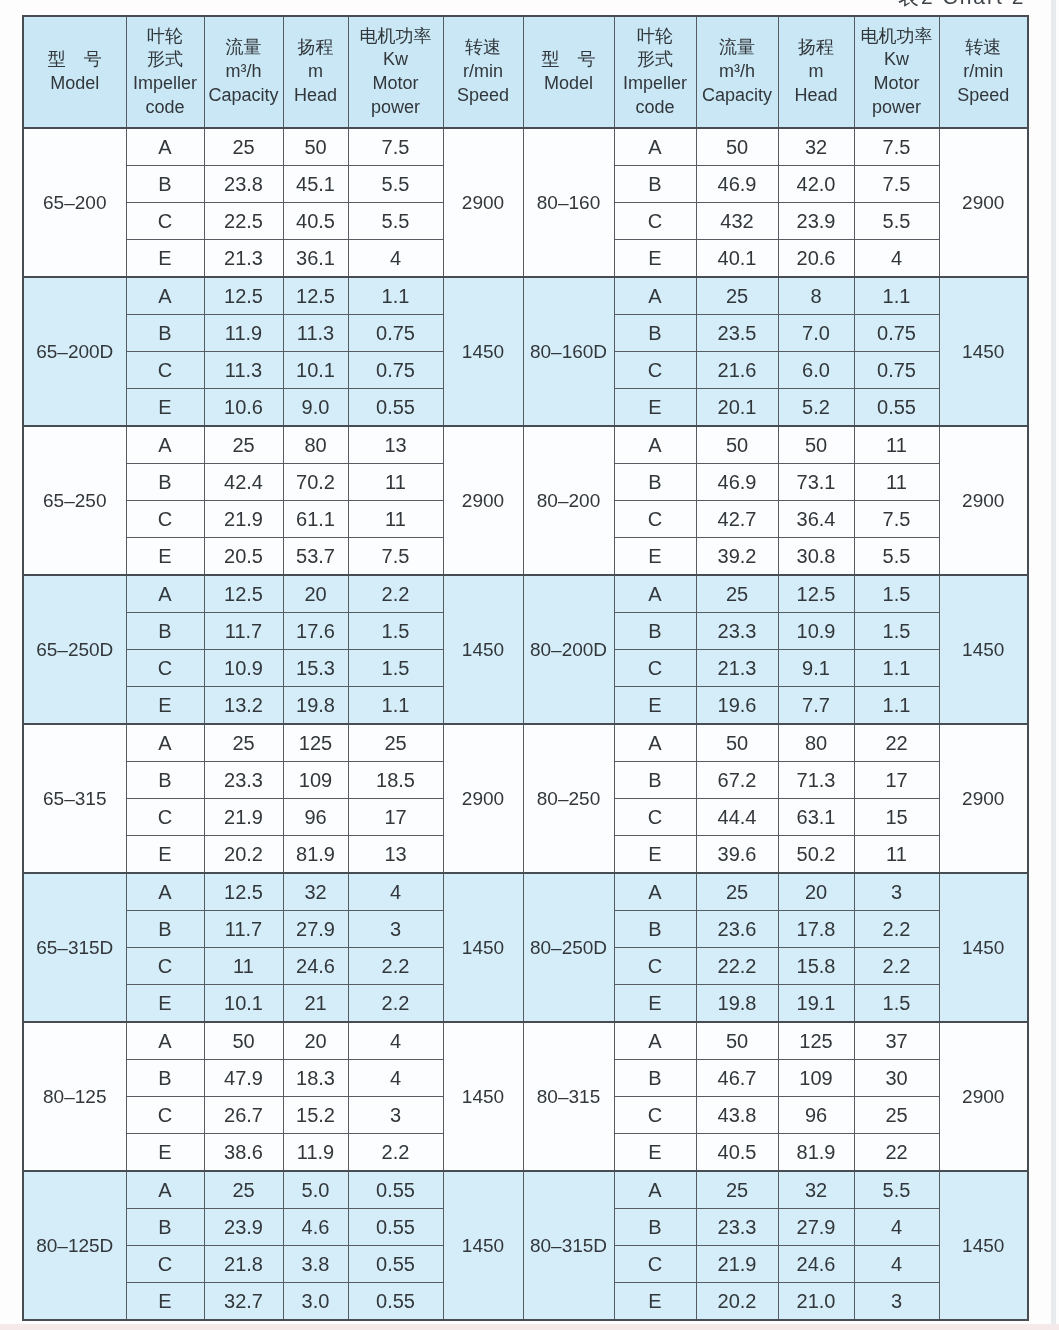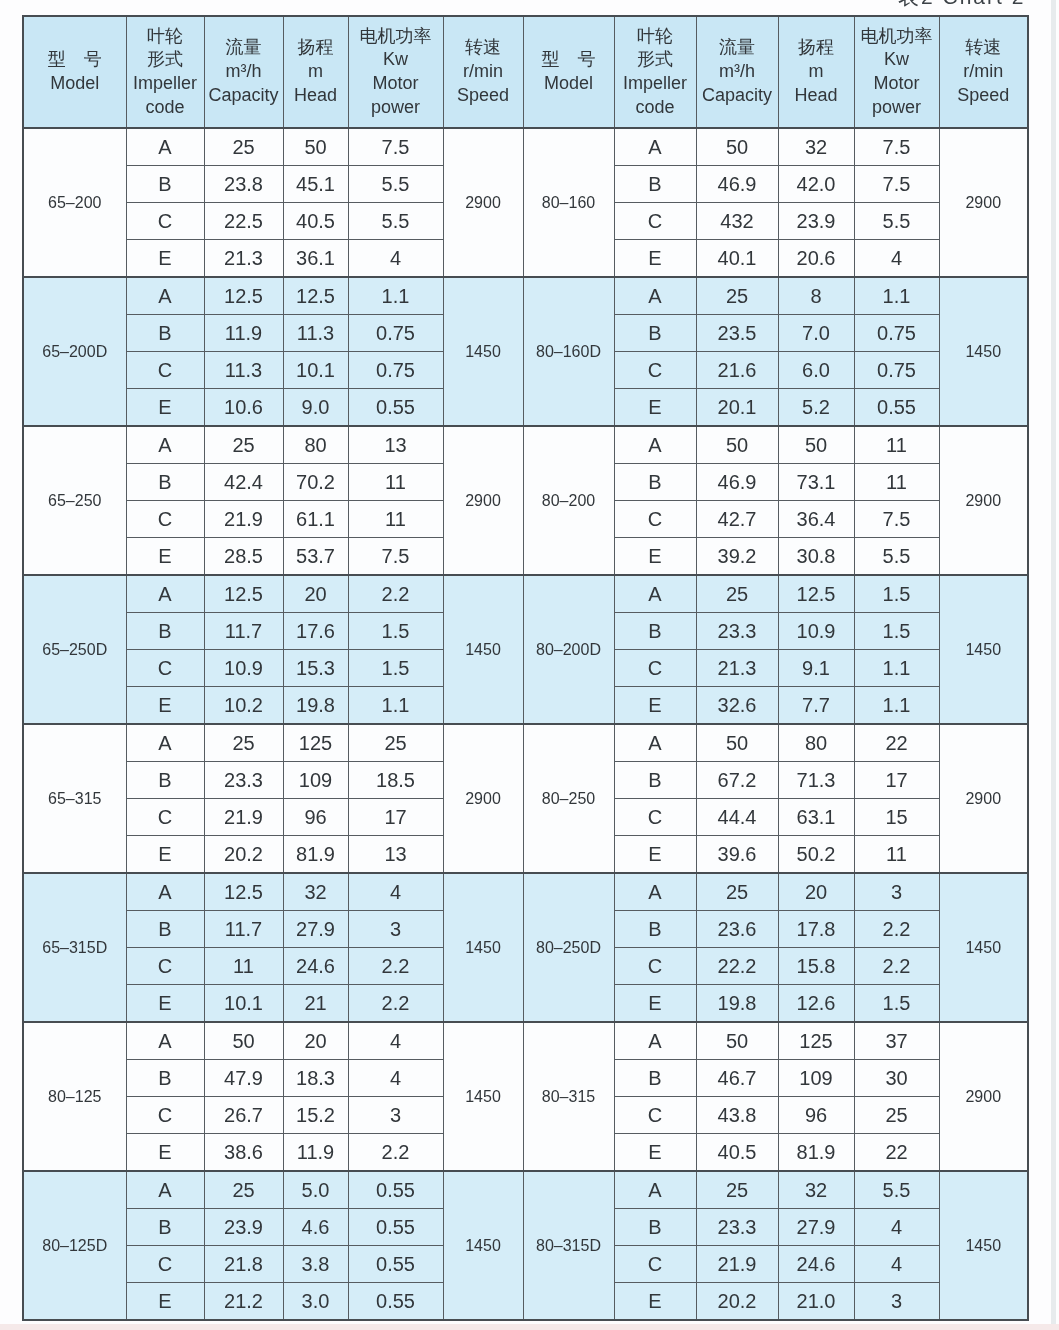--- a/index.html
+++ b/index.html
@@ -54,21 +54,21 @@
     line-height: 1.32;
     white-space: pre-line;
     background: #c9e7f5;
     border-bottom: 2px solid #474d52;
   }
   .spec tbody td {
     height: 36px;
     font-size: 20px;
   }
   .spec tbody td.model, .spec tbody td.speed {
-    font-size: 16px;
+    font-size: 19px;
   }
   .spec tbody tr.group-start td {
     border-top: 2px solid #474d52;
   }
   .spec td.band-white { background: #fcfdfe; }
   .spec td.band-blue  { background: #d5edf8; }
   .edge-right {
     position: absolute;
     top: 0;
     left: 1051px;
@@ -267,21 +267,21 @@
         <td class="band-white">21.9</td>
         <td class="band-white">61.1</td>
         <td class="band-white">11</td>
         <td class="band-white">C</td>
         <td class="band-white">42.7</td>
         <td class="band-white">36.4</td>
         <td class="band-white">7.5</td>
       </tr>
       <tr>
         <td class="band-white">E</td>
-        <td class="band-white">28.5</td>
+        <td class="band-white">20.5</td>
         <td class="band-white">53.7</td>
         <td class="band-white">7.5</td>
         <td class="band-white">E</td>
         <td class="band-white">39.2</td>
         <td class="band-white">30.8</td>
         <td class="band-white">5.5</td>
       </tr>
       <tr class="group-start">
         <td class="band-blue model" rowspan="4">65–250D</td>
         <td class="band-blue">A</td>
@@ -311,25 +311,25 @@
         <td class="band-blue">10.9</td>
         <td class="band-blue">15.3</td>
         <td class="band-blue">1.5</td>
         <td class="band-blue">C</td>
         <td class="band-blue">21.3</td>
         <td class="band-blue">9.1</td>
         <td class="band-blue">1.1</td>
       </tr>
       <tr>
         <td class="band-blue">E</td>
-        <td class="band-blue">10.2</td>
+        <td class="band-blue">13.2</td>
         <td class="band-blue">19.8</td>
         <td class="band-blue">1.1</td>
         <td class="band-blue">E</td>
-        <td class="band-blue">32.6</td>
+        <td class="band-blue">19.6</td>
         <td class="band-blue">7.7</td>
         <td class="band-blue">1.1</td>
       </tr>
       <tr class="group-start">
         <td class="band-white model" rowspan="4">65–315</td>
         <td class="band-white">A</td>
         <td class="band-white">25</td>
         <td class="band-white">125</td>
         <td class="band-white">25</td>
         <td class="band-white speed" rowspan="4">2900</td>
@@ -404,21 +404,21 @@
         <td class="band-blue">15.8</td>
         <td class="band-blue">2.2</td>
       </tr>
       <tr>
         <td class="band-blue">E</td>
         <td class="band-blue">10.1</td>
         <td class="band-blue">21</td>
         <td class="band-blue">2.2</td>
         <td class="band-blue">E</td>
         <td class="band-blue">19.8</td>
-        <td class="band-blue">12.6</td>
+        <td class="band-blue">19.1</td>
         <td class="band-blue">1.5</td>
       </tr>
       <tr class="group-start">
         <td class="band-white model" rowspan="4">80–125</td>
         <td class="band-white">A</td>
         <td class="band-white">50</td>
         <td class="band-white">20</td>
         <td class="band-white">4</td>
         <td class="band-white speed" rowspan="4">1450</td>
         <td class="band-white model" rowspan="4">80–315</td>
@@ -487,21 +487,21 @@
         <td class="band-blue">21.8</td>
         <td class="band-blue">3.8</td>
         <td class="band-blue">0.55</td>
         <td class="band-blue">C</td>
         <td class="band-blue">21.9</td>
         <td class="band-blue">24.6</td>
         <td class="band-blue">4</td>
       </tr>
       <tr>
         <td class="band-blue">E</td>
-        <td class="band-blue">21.2</td>
+        <td class="band-blue">32.7</td>
         <td class="band-blue">3.0</td>
         <td class="band-blue">0.55</td>
         <td class="band-blue">E</td>
         <td class="band-blue">20.2</td>
         <td class="band-blue">21.0</td>
         <td class="band-blue">3</td>
       </tr>
     </tbody>
 </table>
 

